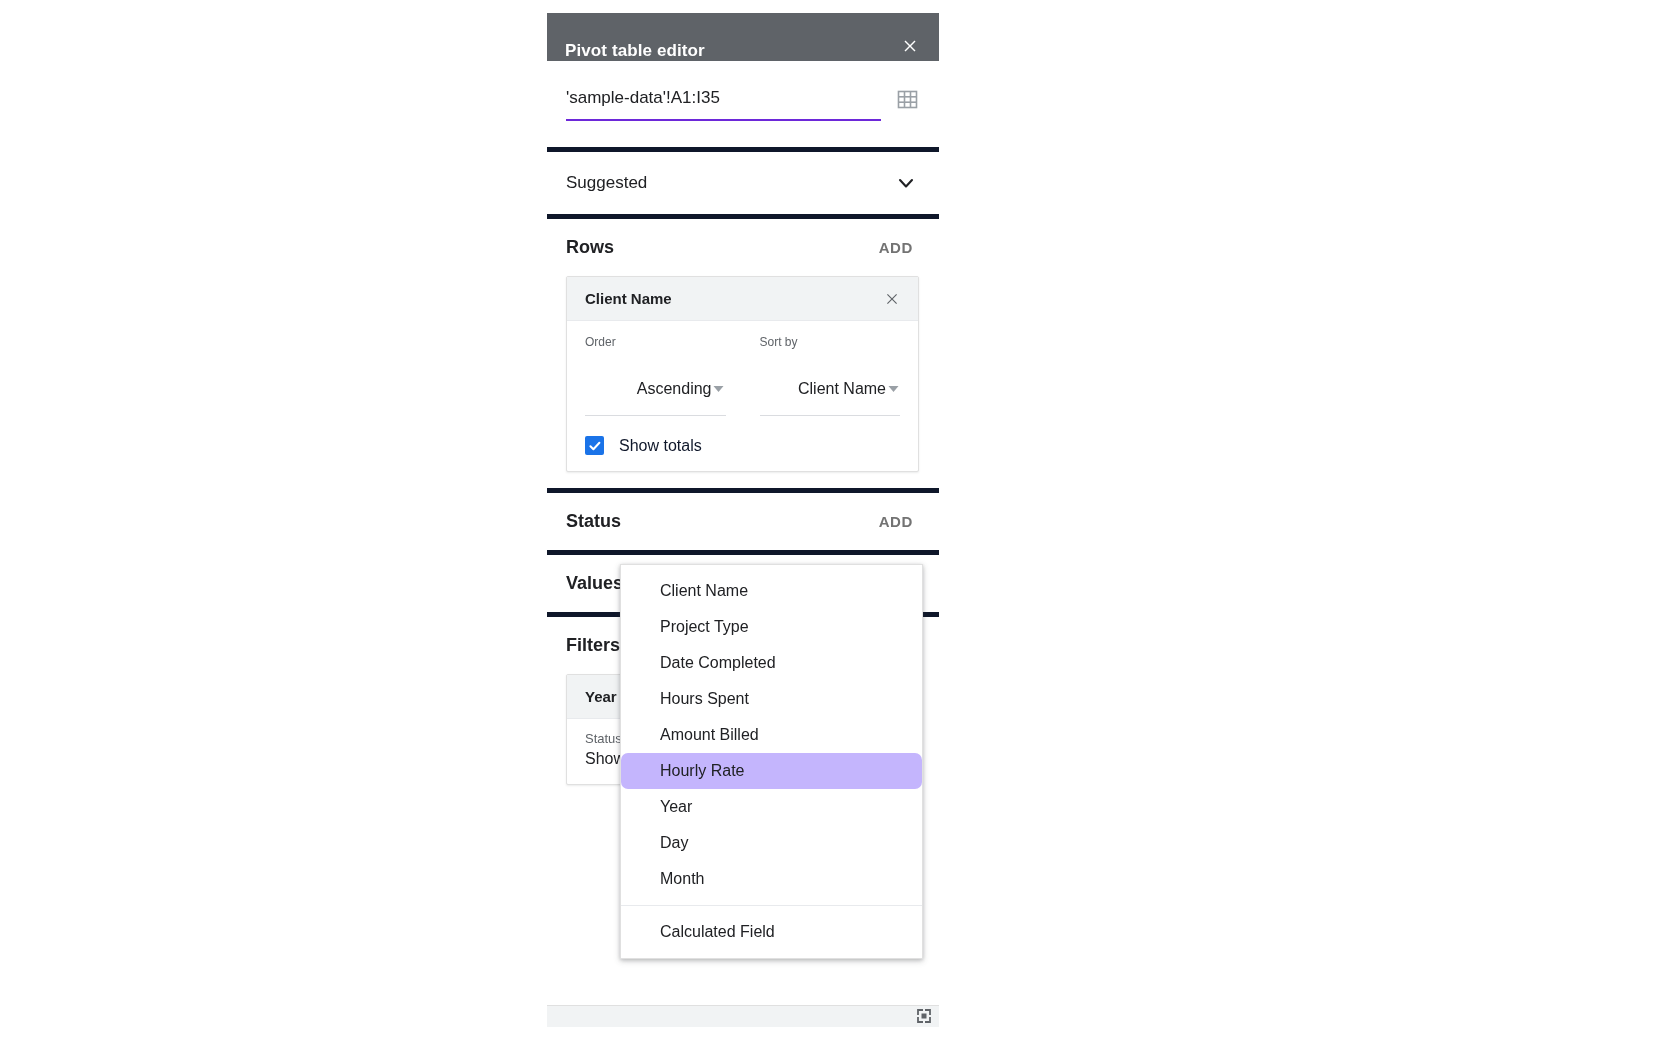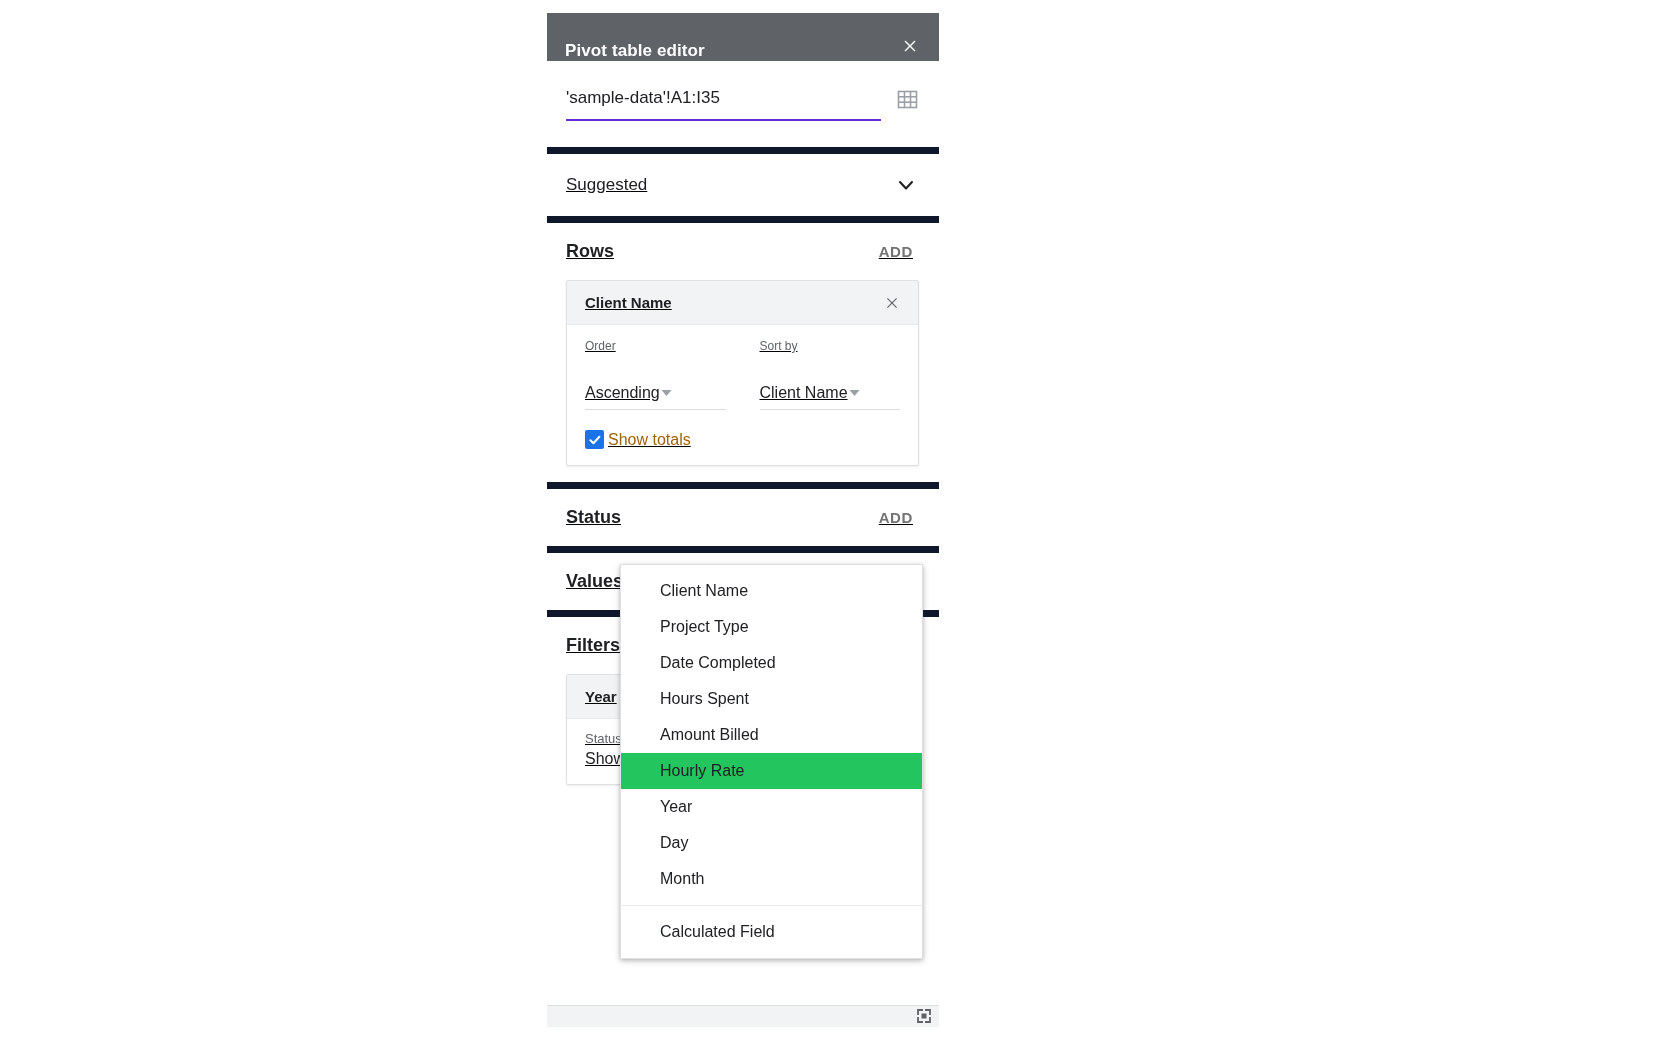--- a/index.html
+++ b/index.html
@@ -80,24 +80,23 @@
     width: 24px;
     height: 24px;
     display: flex;
     align-items: center;
     justify-content: center;
     cursor: pointer;
   }
 
   
   .section {
-    border-top: 7px solid #0f172a;
+    border-top: 5px solid #0f172a;
     padding: 0 20px 0 19px;
     box-sizing: border-box;
-    text-decoration: underline;
   }
   .section-head {
     display: flex;
     align-items: center;
     justify-content: space-between;
     height: 57px;
   }
   .section-title {
     font-size: 18px;
     font-weight: bold;
@@ -171,23 +170,23 @@
     min-width: 0;
   }
   .select-label {
     font-size: 12px;
     color: #5f6368;
     margin-bottom: 6px;
   }
   .select-control {
     display: flex;
     align-items: flex-end;
-    justify-content: flex-start;
+    justify-content: flex-end;
     border-bottom: 1px solid #dadce0;
-    padding-bottom: 7px;
+    padding-bottom: 17px;
     margin-top: 31px;
   }
   .select-value {
     font-size: 16px;
     color: #202124;
   }
   .caret {
     width: 14px;
     height: 14px;
     display: flex;
@@ -204,23 +203,23 @@
     width: 19px;
     height: 19px;
     background: #1a73e8;
     border-radius: 2px;
     display: flex;
     align-items: center;
     justify-content: center;
     cursor: pointer;
   }
   .checkbox-label {
-    margin-left: 4px;
+    margin-left: 15px;
     font-size: 16px;
-    color: #a16207;
+    color: #0f172a;
   }
 
   
   .filter-card-body {
     padding: 12px 18px 16px 18px;
   }
   .filter-status-label {
     font-size: 13px;
     color: #5f6368;
     margin-bottom: 4px;
@@ -247,21 +246,22 @@
     height: 36px;
     display: flex;
     align-items: center;
     padding: 0 20px 0 39px;
     font-size: 16px;
     color: #202124;
     cursor: pointer;
     box-sizing: border-box;
   }
   .menu-item.hovered {
-    background: #22c55e;
+    background: #c4b5fd;
+    border-radius: 7px;
   }
   .menu-sep {
     height: 1px;
     background: #e8eaed;
     margin: 8px 0;
   }
 
   
   .bottom-bar {
     position: absolute;

